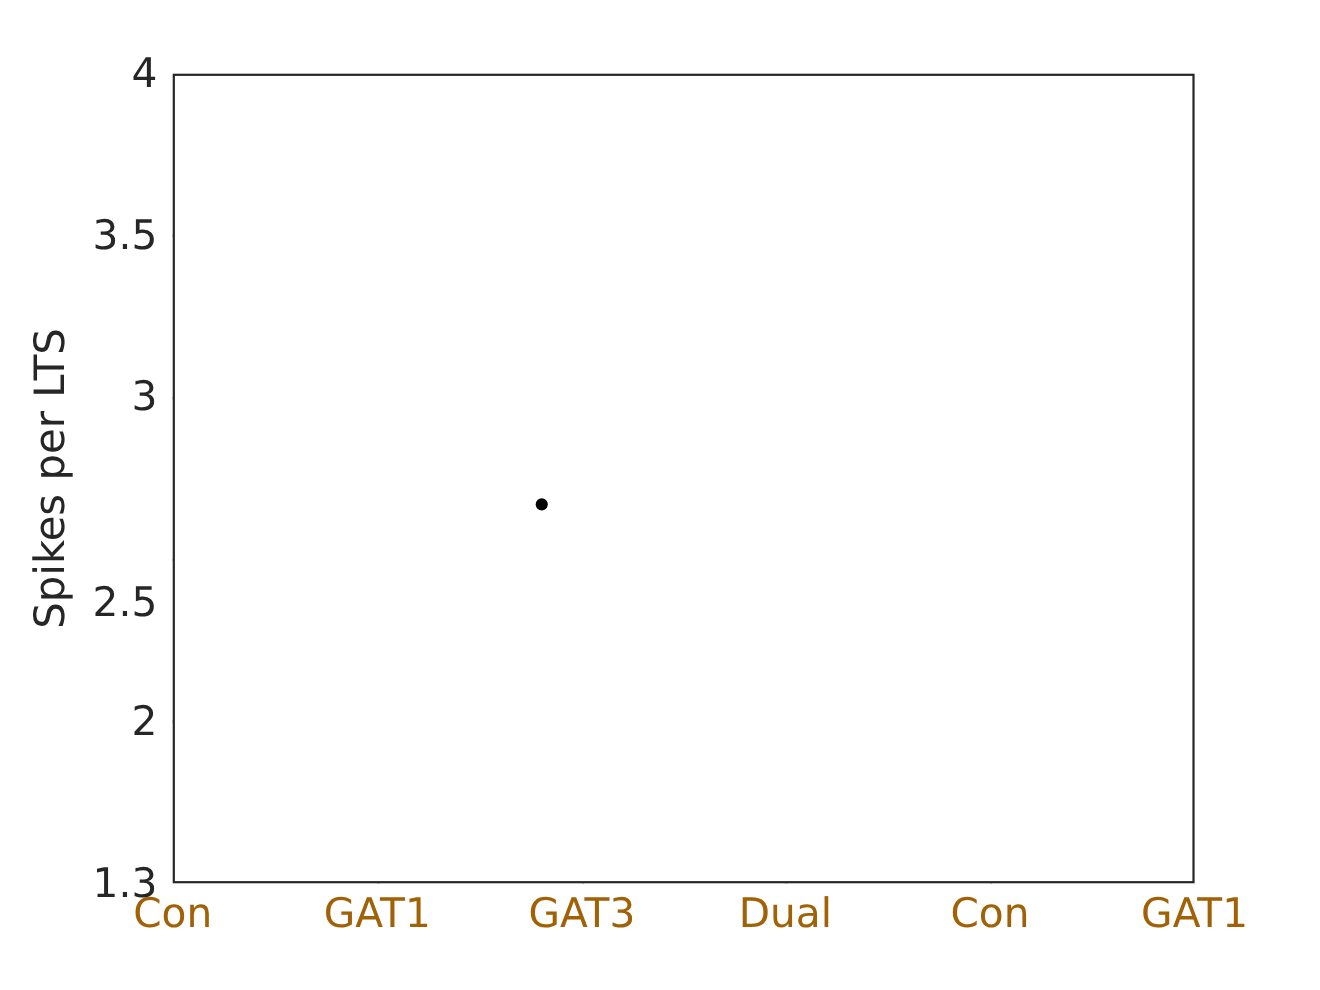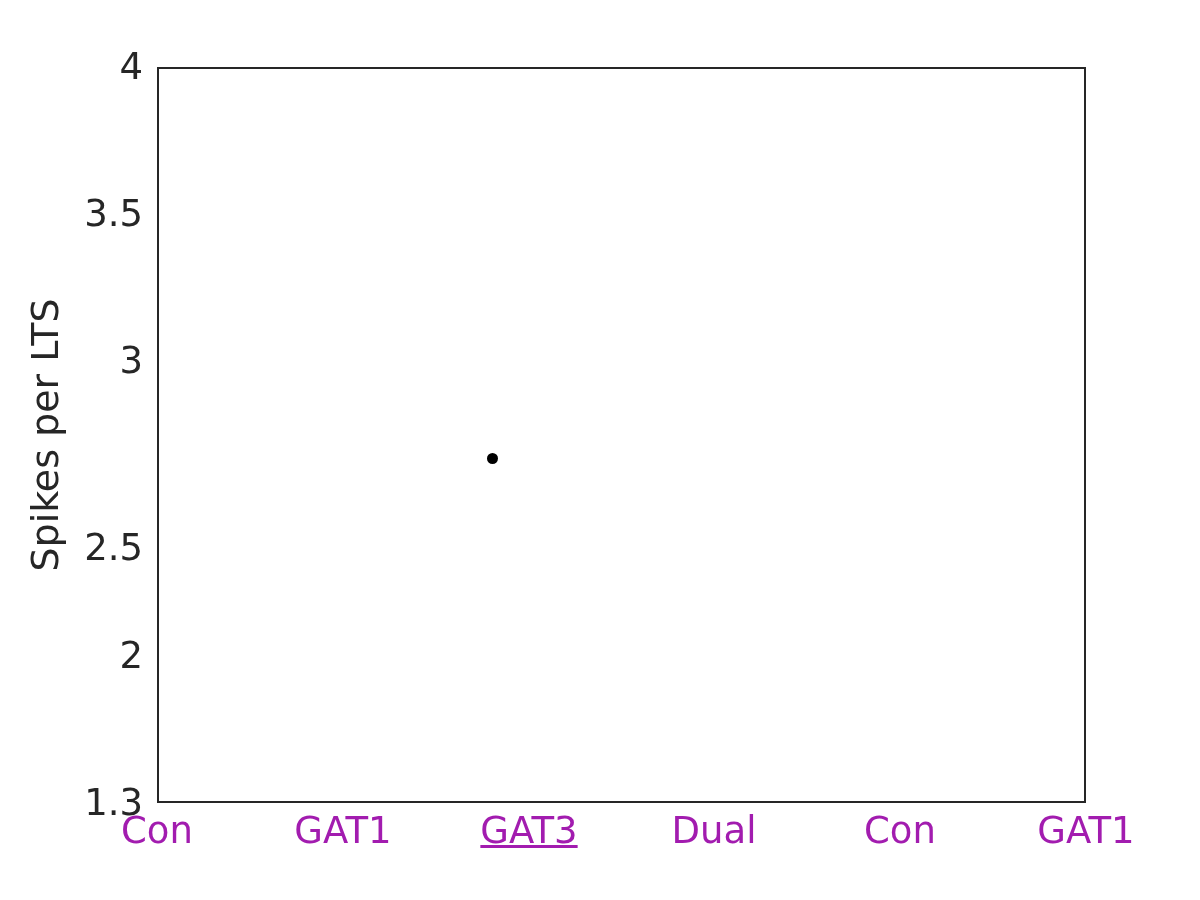--- a/index.html
+++ b/index.html
@@ -79,21 +79,21 @@
     border-left: 2px solid #262626;
   }
   .x-tick-label {
     position: absolute;
     top: 812px;
     font-size: 37px;
     line-height: 1;
     white-space: nowrap;
     text-align: center;
     transform: translateX(-50%);
-    color: #a21caf;
+    color: #a16207;
   }
 
   
   #ylabel {
     position: absolute;
     left: 0;
     top: 0;
     width: 736px;
     height: 46px;
     font-size: 38px;
@@ -124,21 +124,21 @@
   <div class="y-tick" style="top:361px;"></div>
   <div class="y-tick" style="top:213px;"></div>
 
   <div class="x-tick" style="left:343px;"></div>
   <div class="x-tick" style="left:529px;"></div>
   <div class="x-tick" style="left:714px;"></div>
   <div class="x-tick" style="left:900px;"></div>
 
   <div class="x-tick-label" style="left:157px;">Con</div>
   <div class="x-tick-label" style="left:343px;">GAT1</div>
-  <div class="x-tick-label" style="left:529px;text-decoration:underline;">GAT3</div>
+  <div class="x-tick-label" style="left:529px;">GAT3</div>
   <div class="x-tick-label" style="left:714px;">Dual</div>
   <div class="x-tick-label" style="left:900px;">Con</div>
   <div class="x-tick-label" style="left:1086px;">GAT1</div>
 
   <div id="plot-area">
     <div id="data-layer">
         <div class="data-point" style="left: 333px; top: 389.424px; background: rgb(0, 0, 0);"></div>
       </div>
   </div>
 

